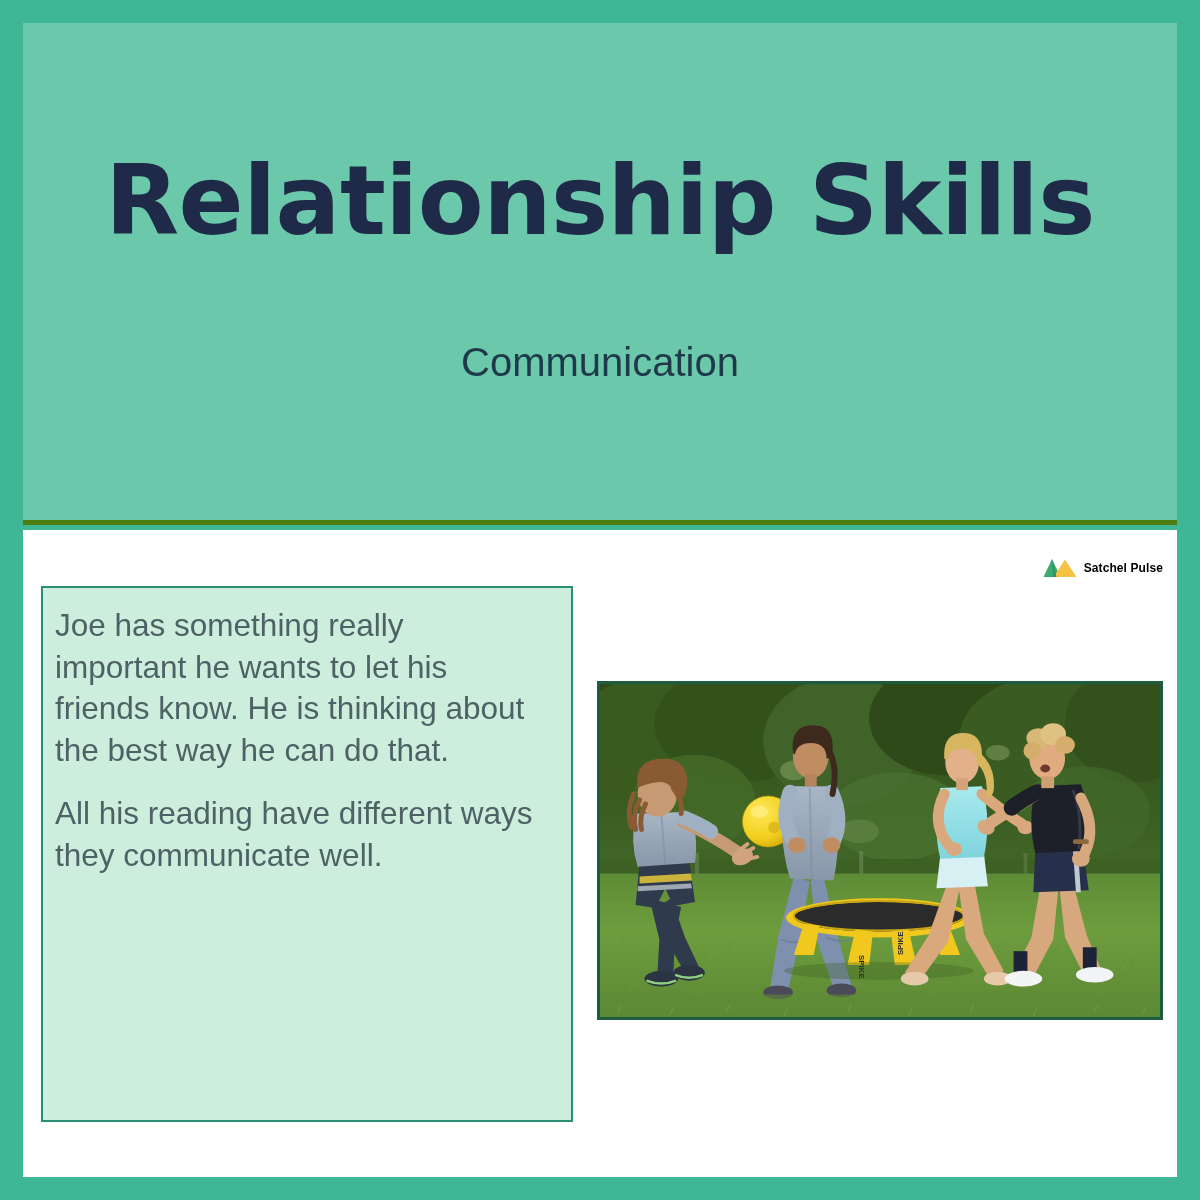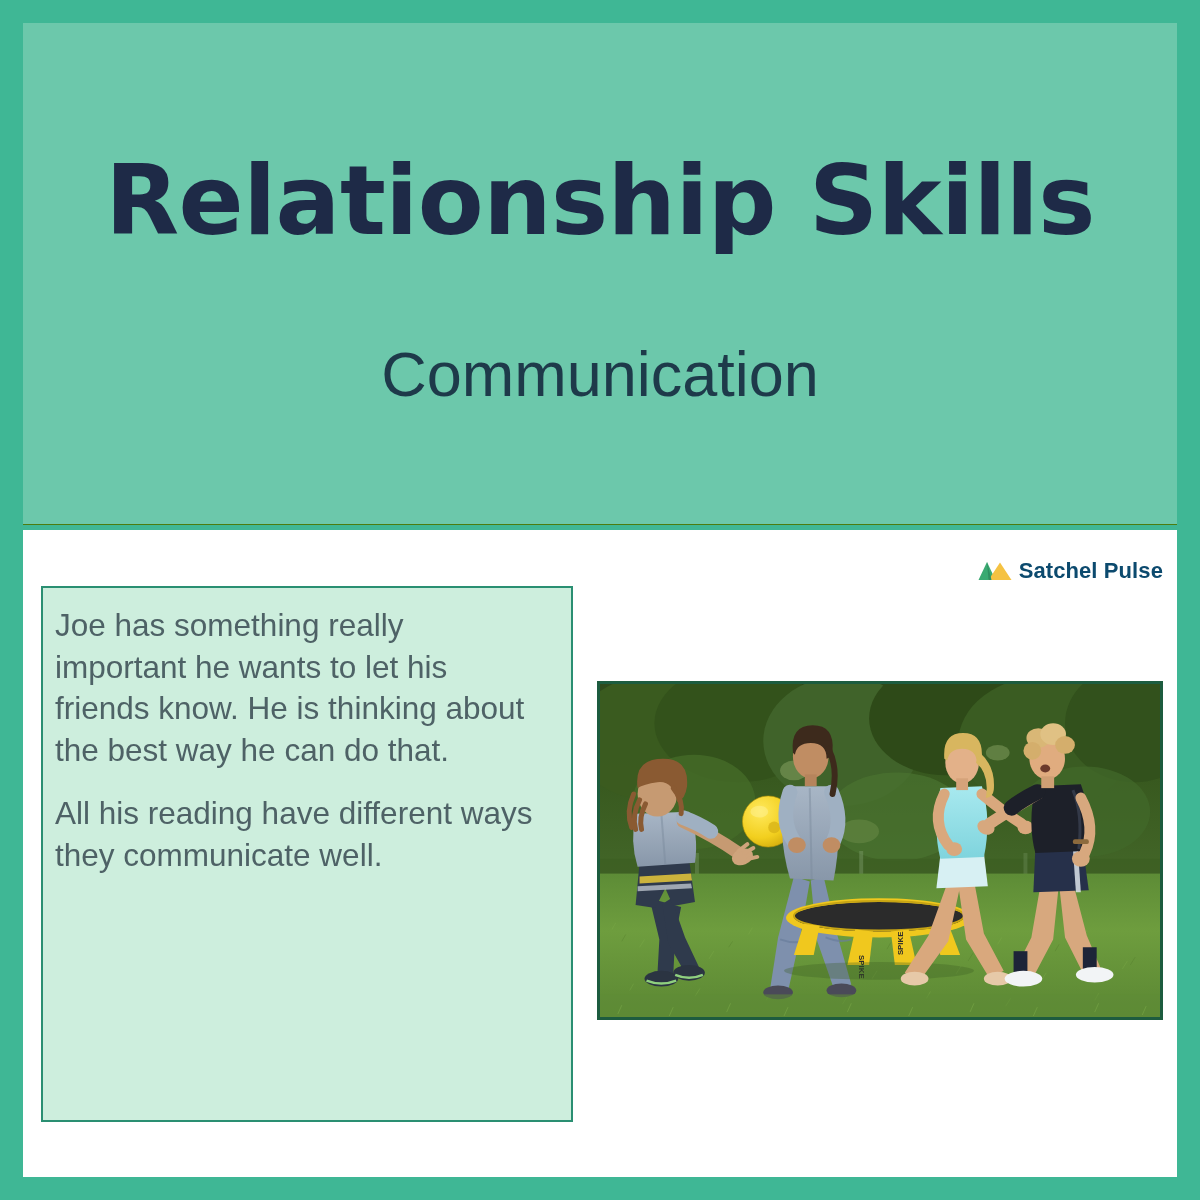--- a/index.html
+++ b/index.html
@@ -18,21 +18,21 @@
     background:#3fb795;
   }
 
   
   .header-panel{
     position:absolute;
     left:23px;  top:23px;
     width:1154px; height:502px;
     background:#6cc8ab;
     box-sizing:border-box;
-    border-bottom:1px solid #4d7c0f;
+    border-bottom:5px solid #4d7c0f;
     display:flex;
     flex-direction:column;
     align-items:center;
     justify-content:flex-start;
   }
   .slide-title{
     margin:0;
     padding:0;
     width:100%;
     text-align:center;
@@ -43,21 +43,21 @@
     line-height:1.05;
     margin-top:128px;
     font-family:"DejaVu Sans","Liberation Sans",sans-serif;
   }
   .slide-subtitle{
     margin:0;
     padding:0;
     width:100%;
     text-align:center;
     color:#1e3a4a;
-    font-size:63px;
+    font-size:40px;
     font-weight:400;
     line-height:1.1;
     margin-top:88px;
     font-family:"Liberation Sans",sans-serif;
   }
 
   
   .body-panel{
     position:absolute;
     left:23px; top:530px;
@@ -68,22 +68,22 @@
   
   .brand{
     position:absolute;
     right:14px; top:28px;
     display:flex;
     align-items:center;
     gap:7px;
   }
   .brand-mark{ display:block; }
   .brand-name{
-    color:#0c4a6e;
-    font-size:22px;
+    color:#000000;
+    font-size:12px;
     font-weight:bold;
     letter-spacing:0.1px;
     font-family:"Liberation Sans",sans-serif;
     white-space:nowrap;
   }
 
   
   .story-box{
     position:absolute;
     left:18px; top:56px;

